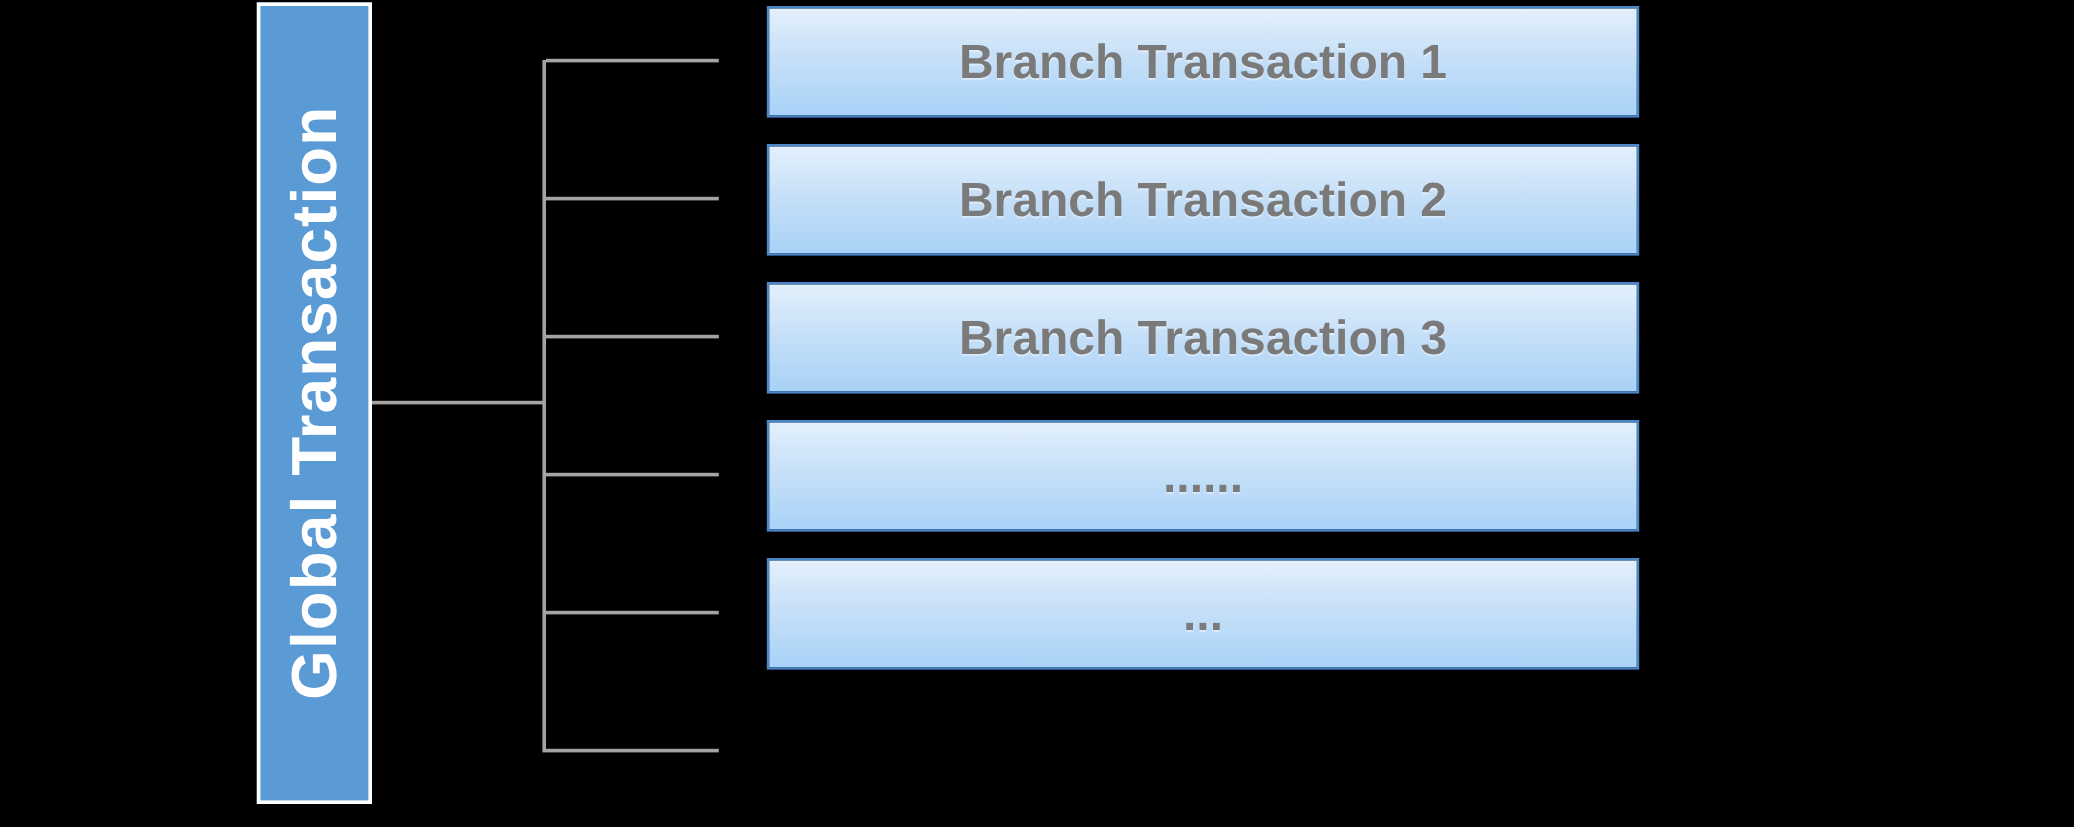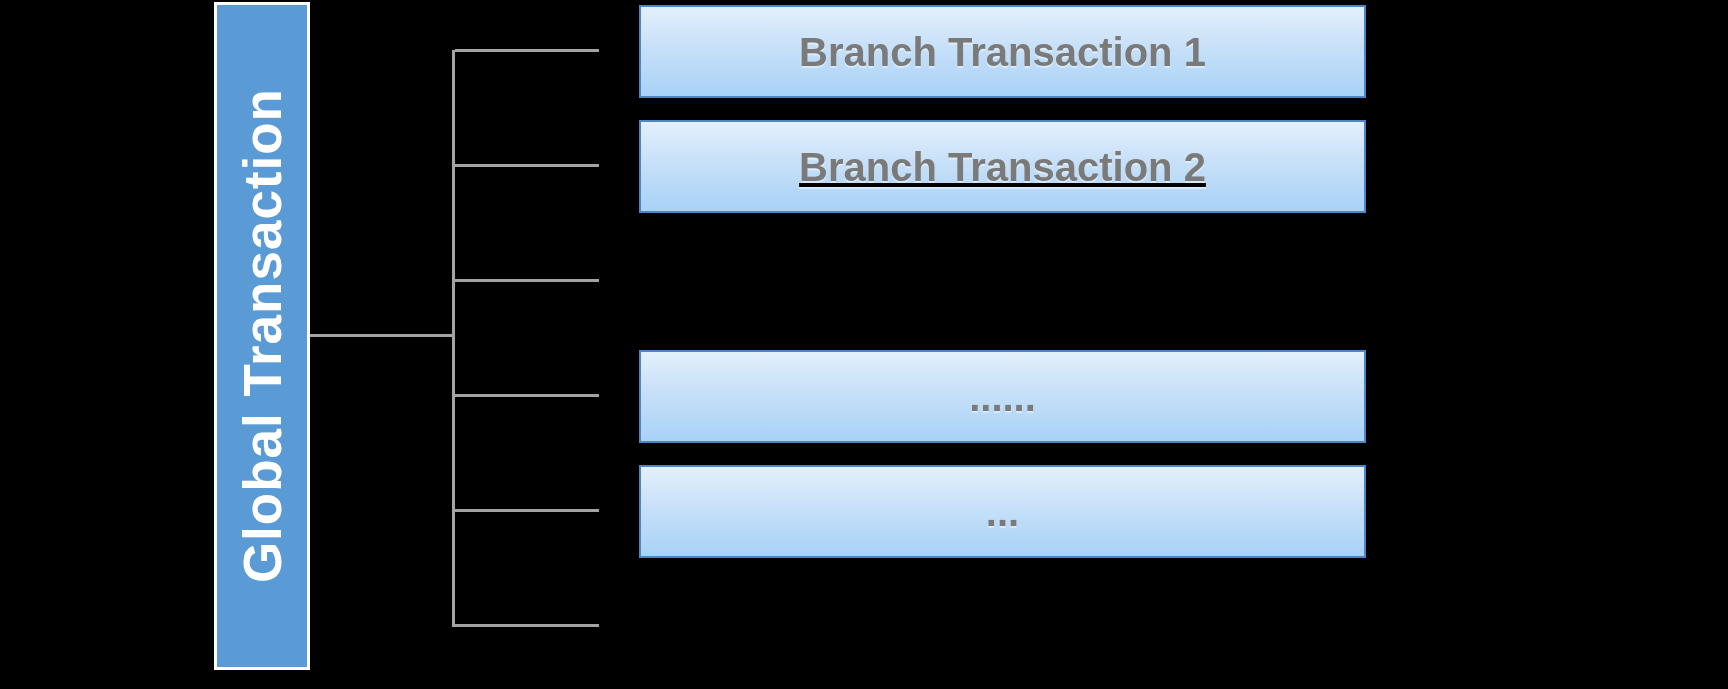--- a/index.html
+++ b/index.html
@@ -75,21 +75,21 @@
   }
   .branch-label {
     font-weight: bold;
     font-size: 40px;
     color: var(--branch-text, #7a7a7a);
     text-shadow: 0 2px 1px rgba(255, 255, 255, 0.45);
     white-space: nowrap;
     line-height: 1;
   }
   .bb-1 { top: 5px; }
-  .bb-2 { top: 120px; text-decoration: underline; }
+  .bb-2 { top: 120px; }
   .bb-3 { top: 235px; }
   .bb-4 { top: 350px; }
   .bb-5 { top: 465px; }
   .bb-6 { top: 580px; }
 </style>
 </head>
 <body>
 
 <div class="canvas">
 
@@ -105,20 +105,23 @@
   <div class="connector branch-line bl-4"></div>
   <div class="connector branch-line bl-5"></div>
   <div class="connector branch-line bl-6"></div>
 
   <div class="branch-box bb-1">
     <span class="branch-label">Branch Transaction 1</span>
   </div>
   <div class="branch-box bb-2">
     <span class="branch-label">Branch Transaction 2</span>
   </div>
+  <div class="branch-box bb-3">
+    <span class="branch-label">Branch Transaction 3</span>
+  </div>
   <div class="branch-box bb-4">
     <span class="branch-label">......</span>
   </div>
   <div class="branch-box bb-5">
     <span class="branch-label">...</span>
   </div>
 
 </div>
 
 </body></html>

